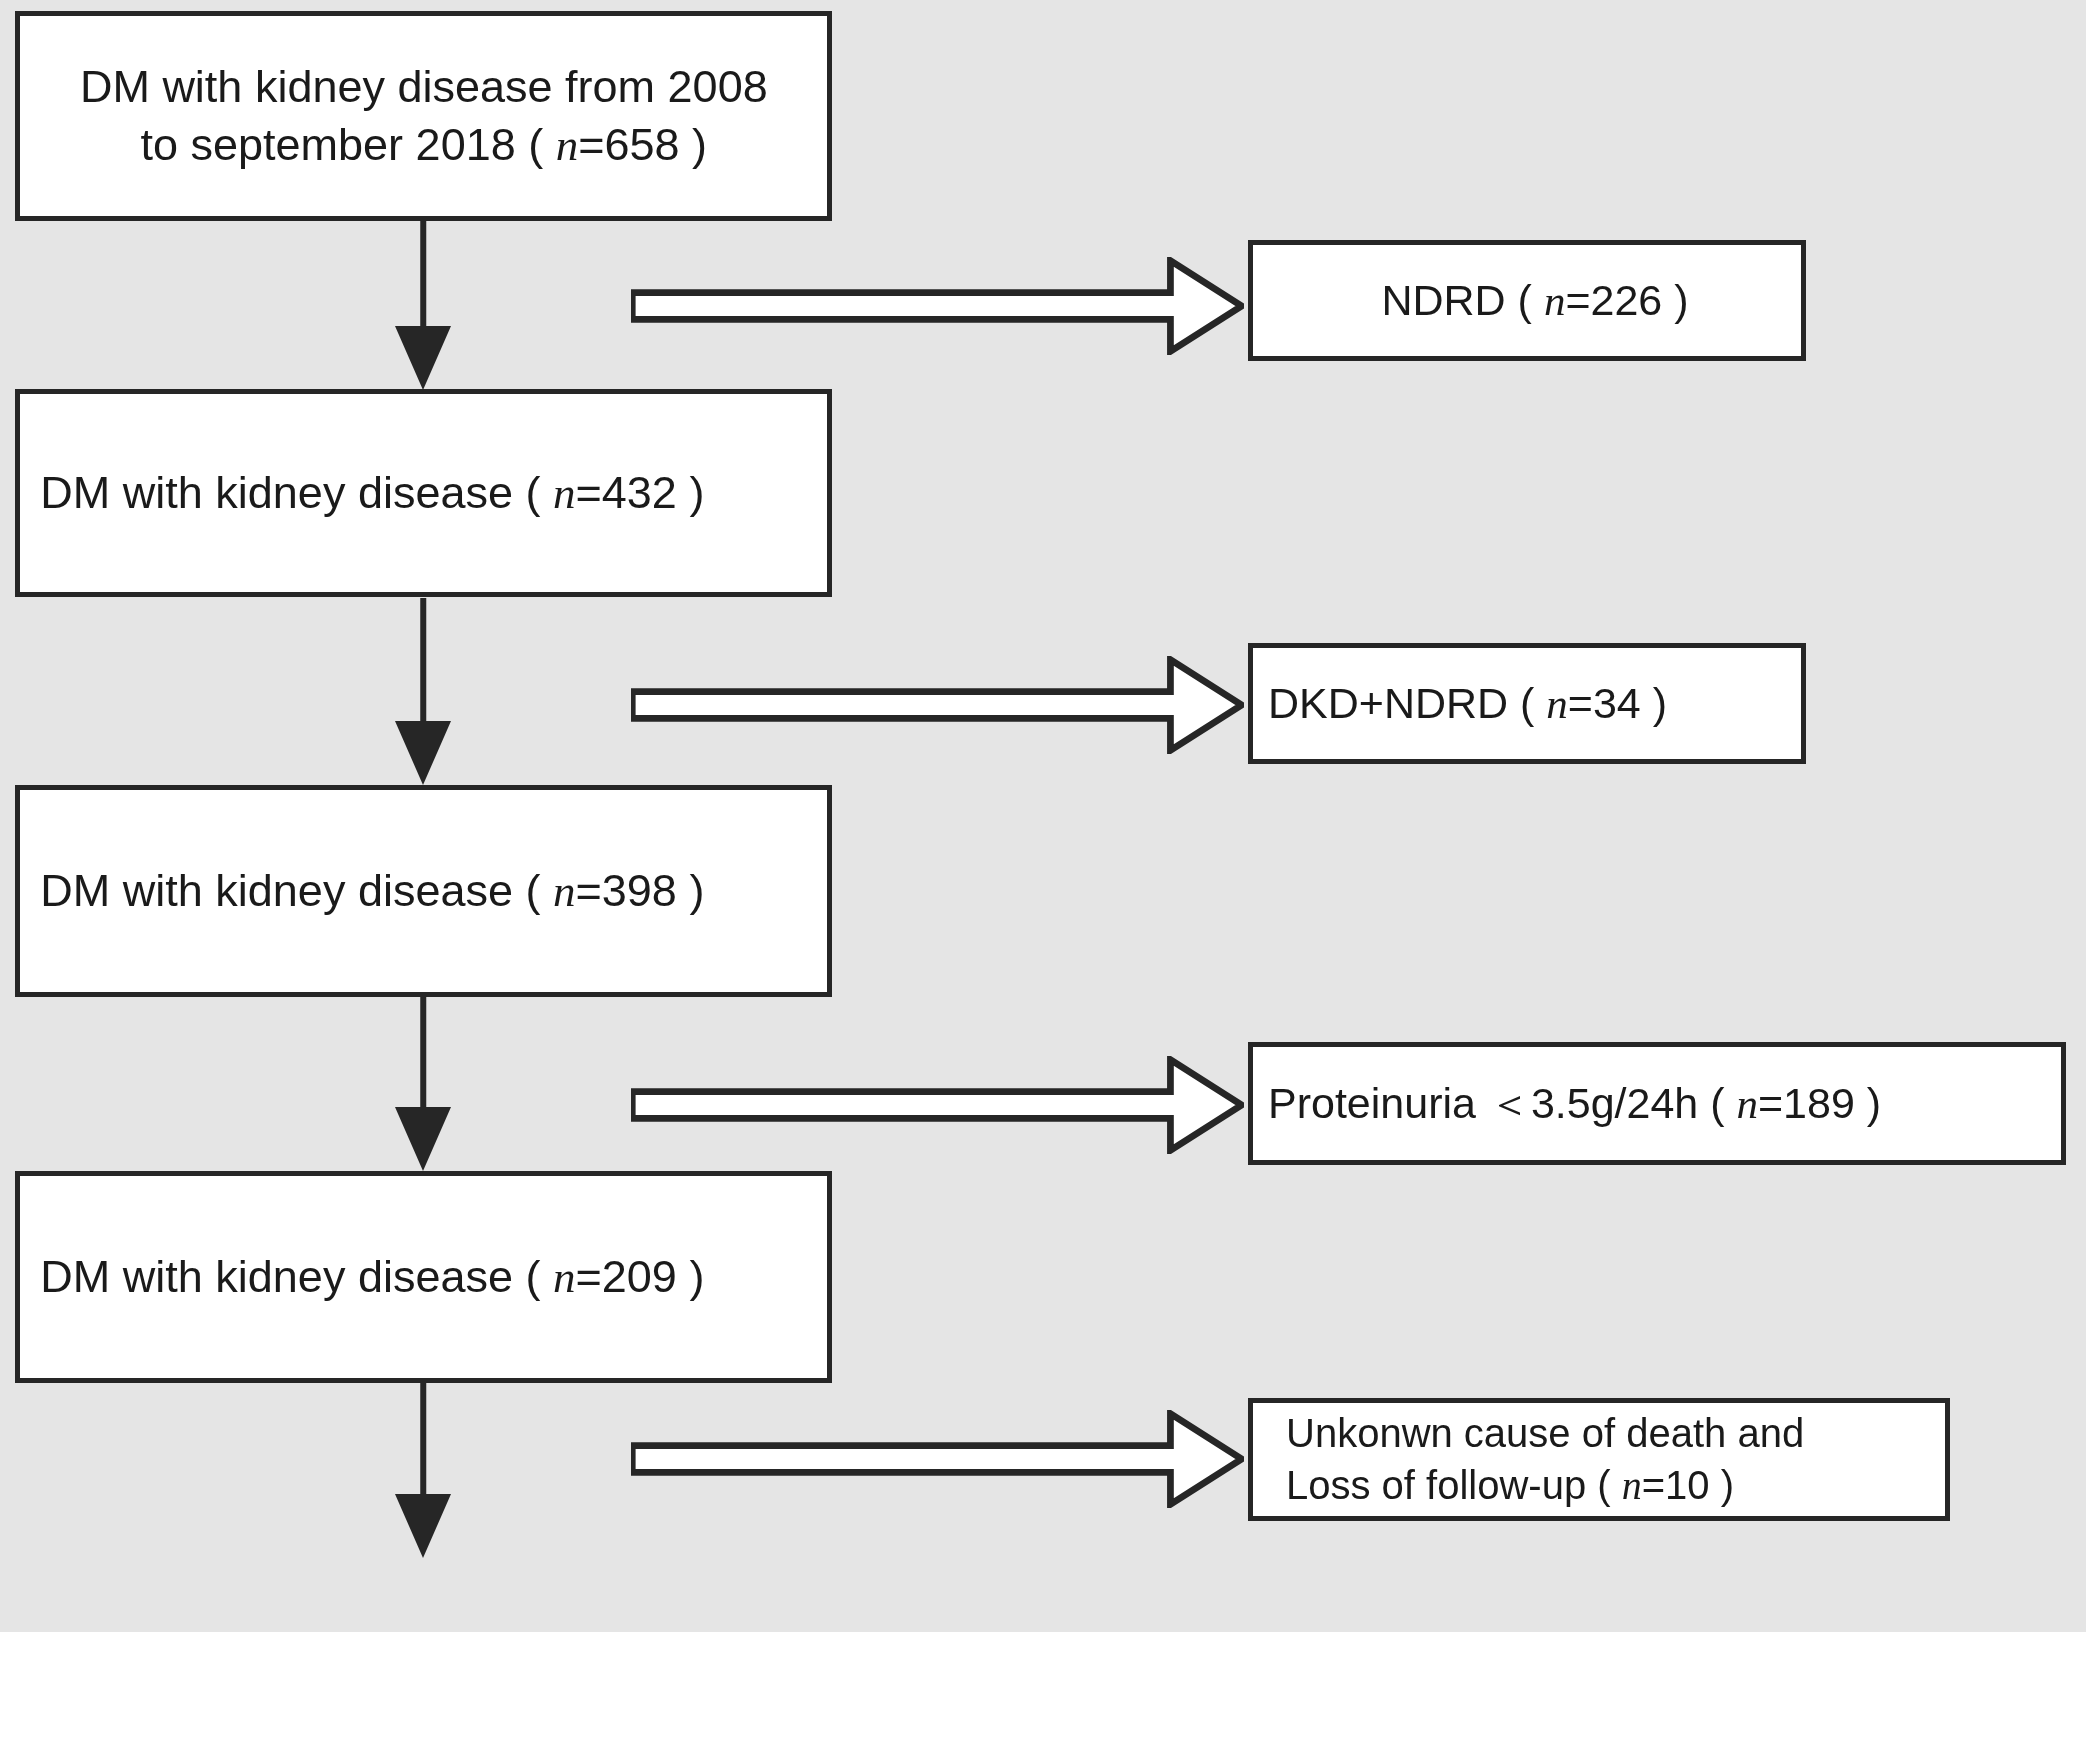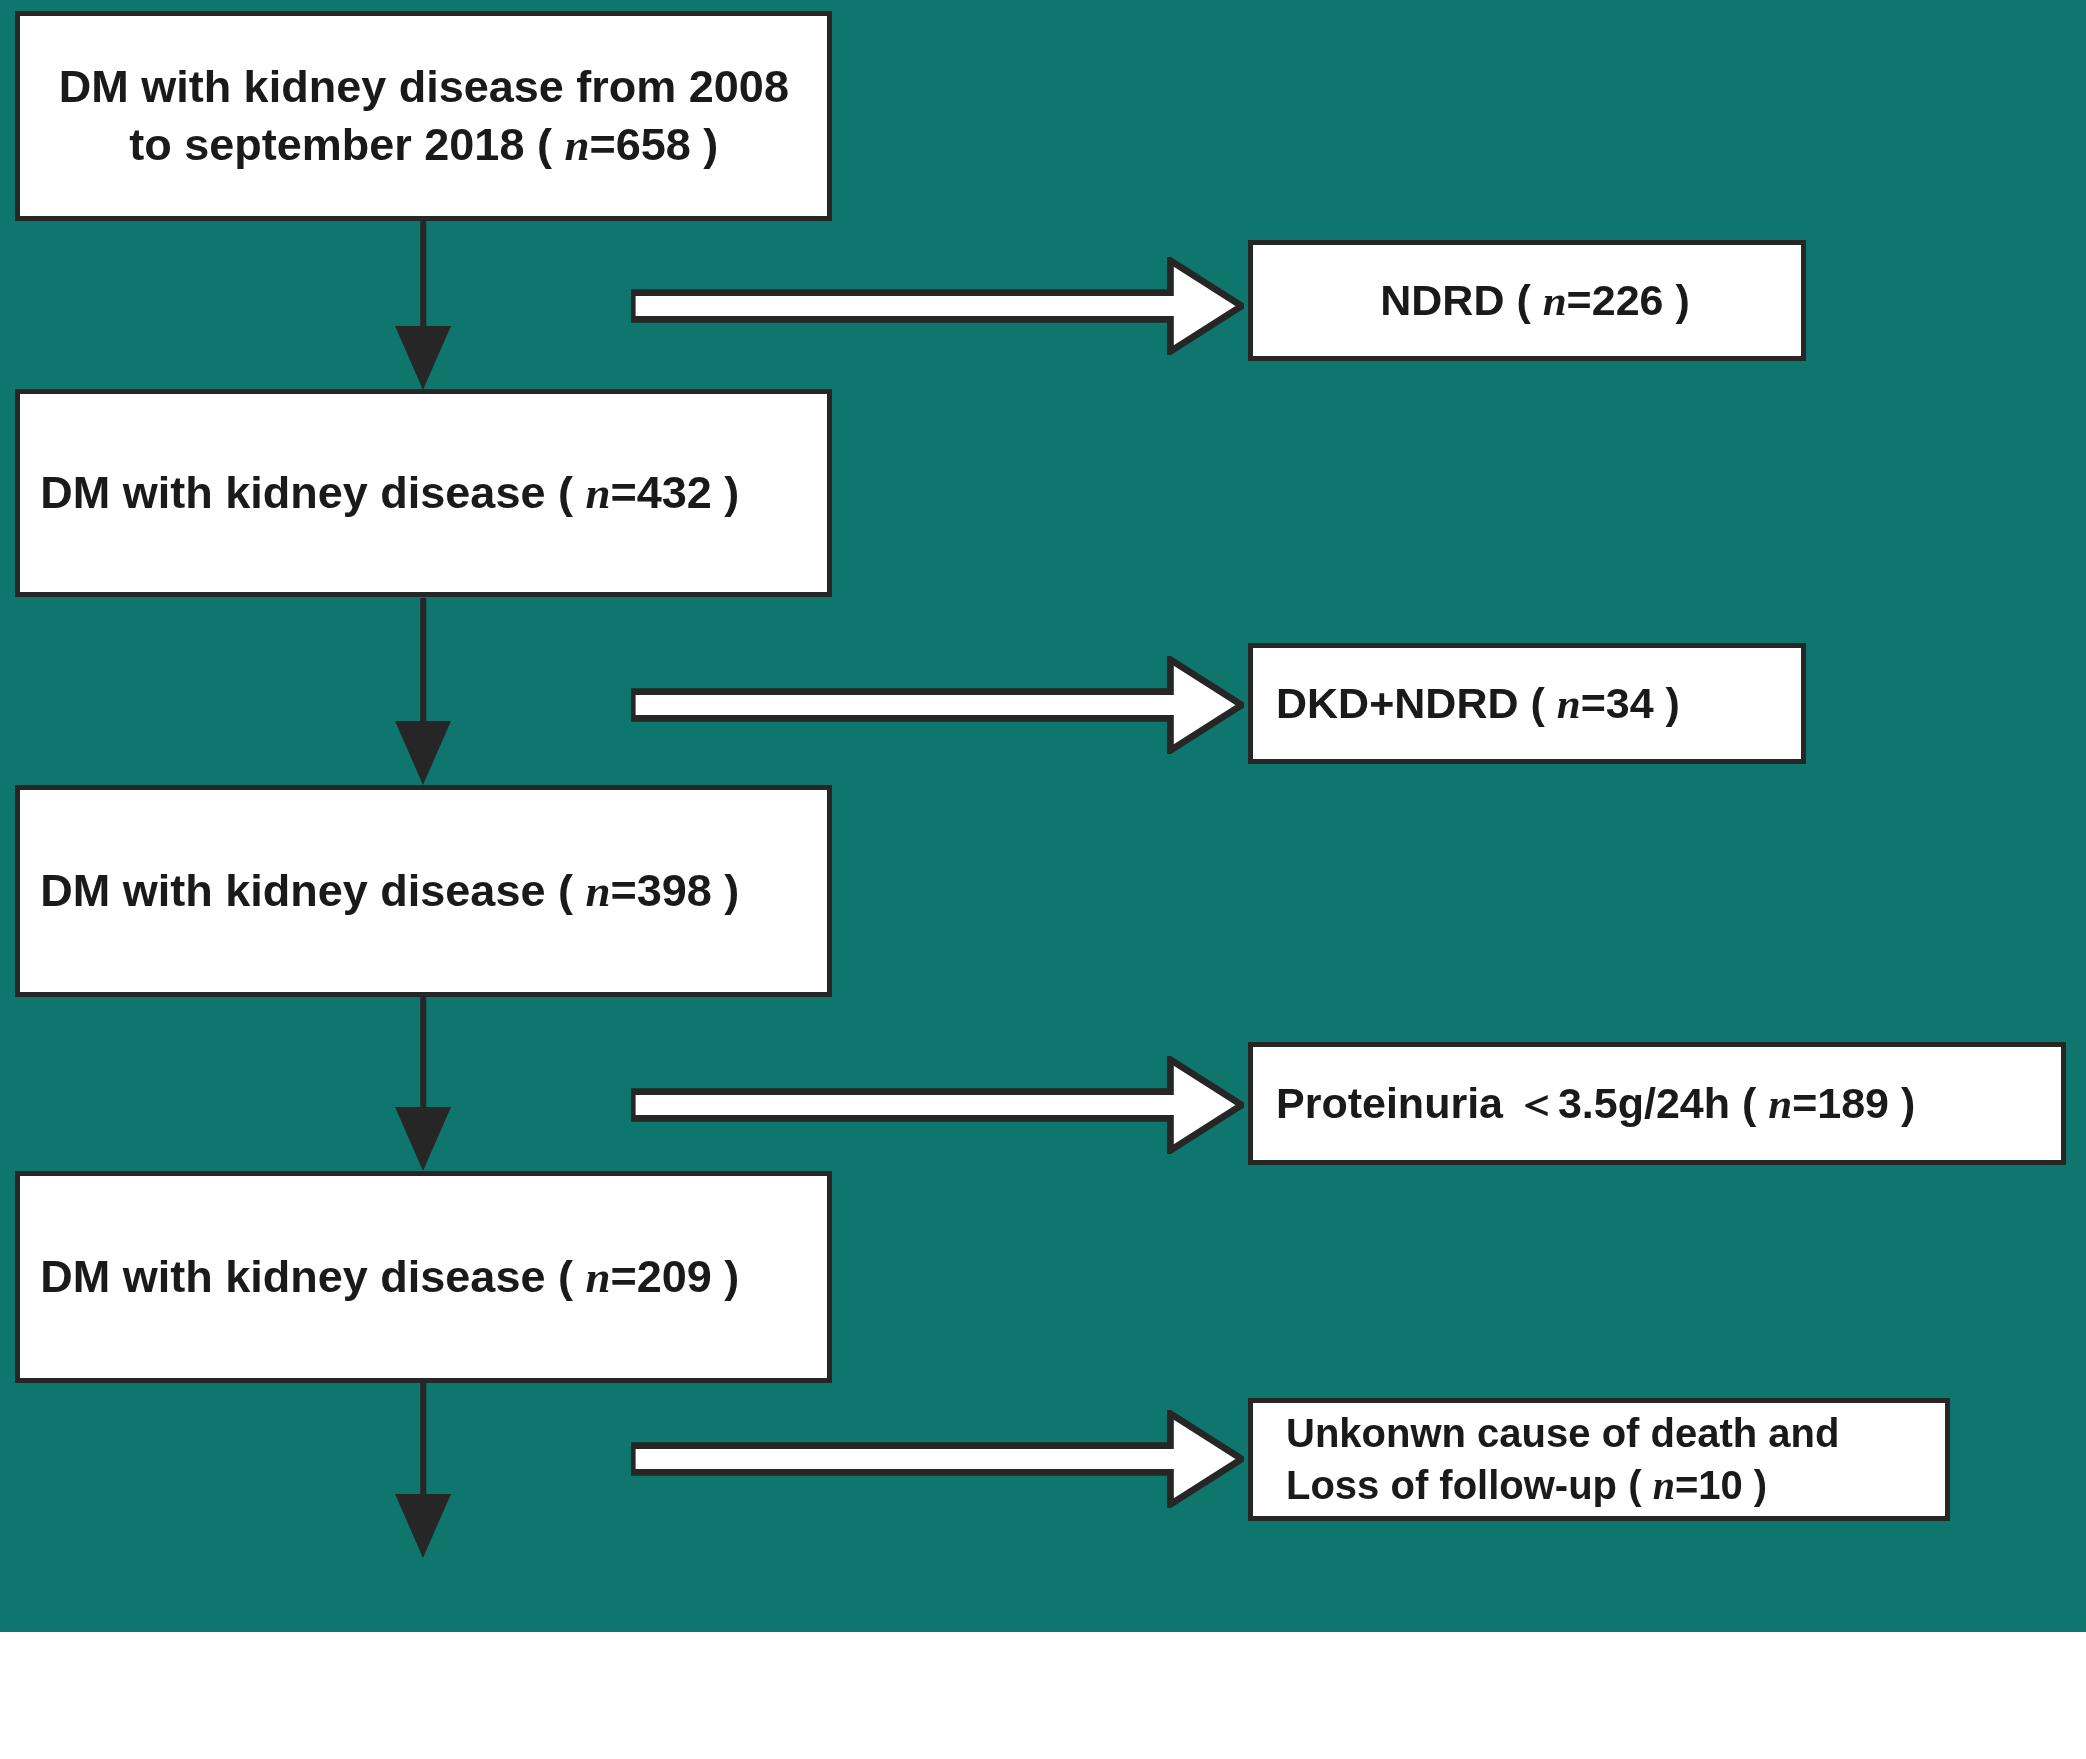--- a/index.html
+++ b/index.html
@@ -4,24 +4,23 @@
 <style>
   html, body {
     margin: 0;
     padding: 0;
     background: #ffffff;
   }
   #canvas {
     position: relative;
     width: 2087px;
     height: 1632px;
-    background: #0f766e;
+    background: #e5e5e5;
     font-family: "Liberation Sans", sans-serif;
     overflow: hidden;
-    font-weight: bold;
   }
   .node {
     position: absolute;
     box-sizing: border-box;
     border: 5.5px solid #262626;
     background: #ffffff;
     display: flex;
     align-items: center;
     color: #1a1a1a;
     line-height: 1.28;
@@ -30,21 +29,21 @@
   .node .txt {
     width: 100%;
     display: block;
   }
   
   .primary { font-size: 45px; }
   .primary.pad-left .txt { padding-left: 20px; text-align: left; }
   .primary.center .txt  { text-align: center; padding: 0 24.5px; }
   
   .exclusion { font-size: 43px; }
-  .exclusion .txt { padding-left: 23px; text-align: left; }
+  .exclusion .txt { padding-left: 15px; text-align: left; }
   .exclusion.tight .txt { padding-left: 17px; }
 
   em.nital {
     font-style: italic;
     font-family: "Liberation Serif", serif;
   }
 
   
   .vconn {
     position: absolute;

